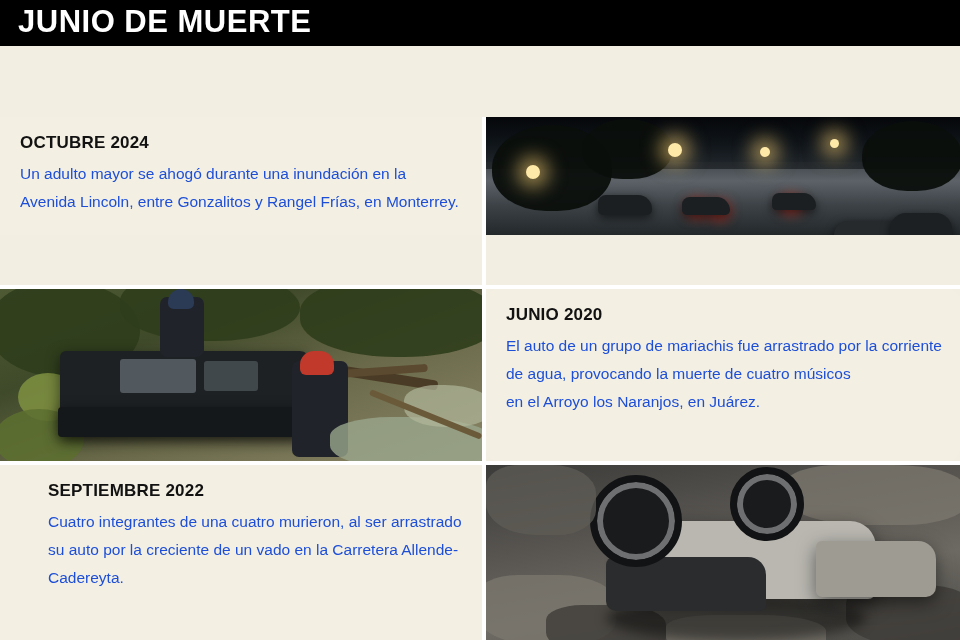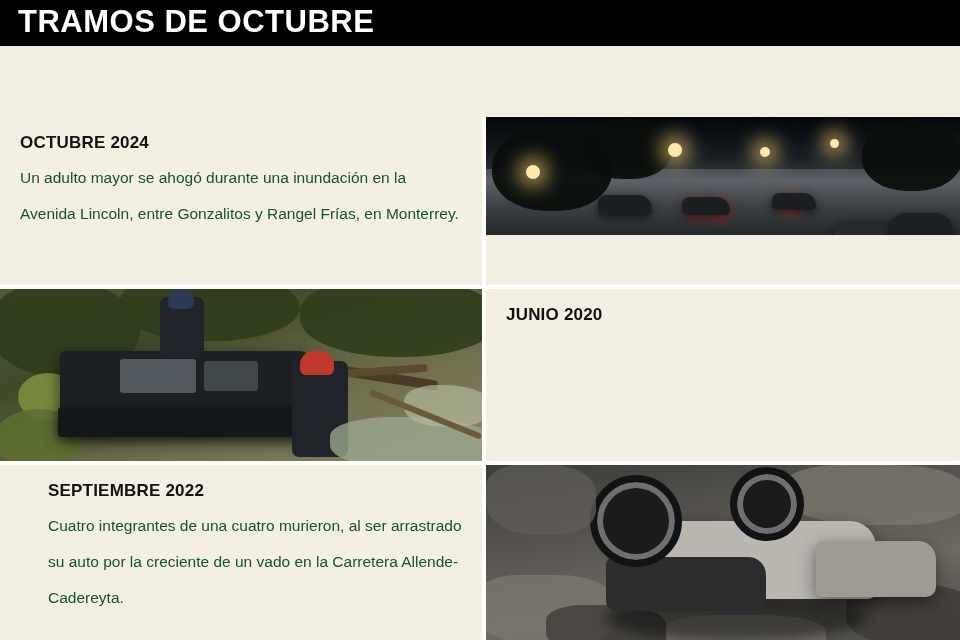--- a/index.html
+++ b/index.html
@@ -74,22 +74,22 @@
   }
   .cell-date {
     font-size: 17px;
     font-weight: bold;
     color: #121212;
     margin-bottom: 7px;
     letter-spacing: 0.2px;
   }
   .cell-body {
     font-size: 15.5px;
-    line-height: 36px;
-    color: #14532d;
+    line-height: 28px;
+    color: #1d4ed8;
   }
 
   
   .gutter-h {
     position: absolute;
     left: 0;
     width: 960px;
     height: 4px;
     background: #ffffff;
     z-index: 5;
@@ -242,21 +242,21 @@
     border-radius: 50%;
     filter: blur(6px);
   }
 </style>
 </head>
 <body>
 
 <div id="infographic">
 
   <div class="header-title-bar">
-    <div class="header-title">TRAMOS DE OCTUBRE</div>
+    <div class="header-title">JUNIO DE MUERTE</div>
   </div>
 
   <div class="row" style="top:117px; height:118px;">
     <div class="cell text-cell" style="left:0; width:482px;">
       <div class="cell-date">OCTUBRE 2024</div>
       <div class="cell-body">Un adulto mayor se ahogó durante una inundación en la Avenida Lincoln, entre Gonzalitos y Rangel Frías, en Monterrey.</div>
     </div>
     <div class="cell" style="left:486px; width:474px;">
       <div class="photo photo-night">
         <div class="sky"></div>
@@ -303,20 +303,22 @@
         <div class="helmet blue" style="left:168px; top:0px;"></div>
         <div class="rescuer" style="left:292px; top:72px; width:56px; height:96px;"></div>
         <div class="helmet" style="left:300px; top:62px; width:34px; height:24px;"></div>
         <div class="water" style="left:330px; top:128px; width:170px; height:52px; background:#9aa68c;"></div>
         <div class="water" style="left:404px; top:96px; width:90px; height:42px; background:#b0b79a; opacity:0.7;"></div>
         <div class="log" style="left:370px; top:100px; width:120px; height:6px; transform:rotate(22deg); background:#6b5a3a;"></div>
       </div>
     </div>
     <div class="cell text-cell" style="left:486px; width:474px;border-radius:13px;">
       <div class="cell-date">JUNIO 2020</div>
+      <div class="cell-body" style="white-space: pre-line;">El auto de un grupo de mariachis fue arrastrado por la corriente de agua, provocando la muerte de cuatro músicos
+ en el Arroyo los Naranjos, en Juárez.</div>
     </div>
   </div>
 
   <div class="row" style="top:465px; height:175px;">
     <div class="cell text-cell" style="left:0; width:482px;padding-left:48px;">
       <div class="cell-date">SEPTIEMBRE 2022</div>
       <div class="cell-body">Cuatro integrantes de una cuatro murieron, al ser arrastrado su auto por la creciente de un vado en la Carretera Allende-Cadereyta.</div>
     </div>
     <div class="cell" style="left:486px; width:474px;">
       <div class="photo photo-wreck">

